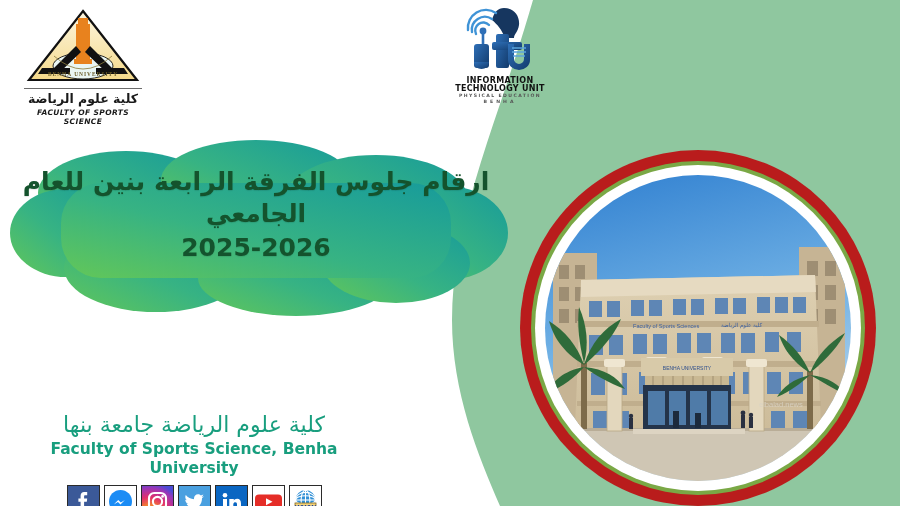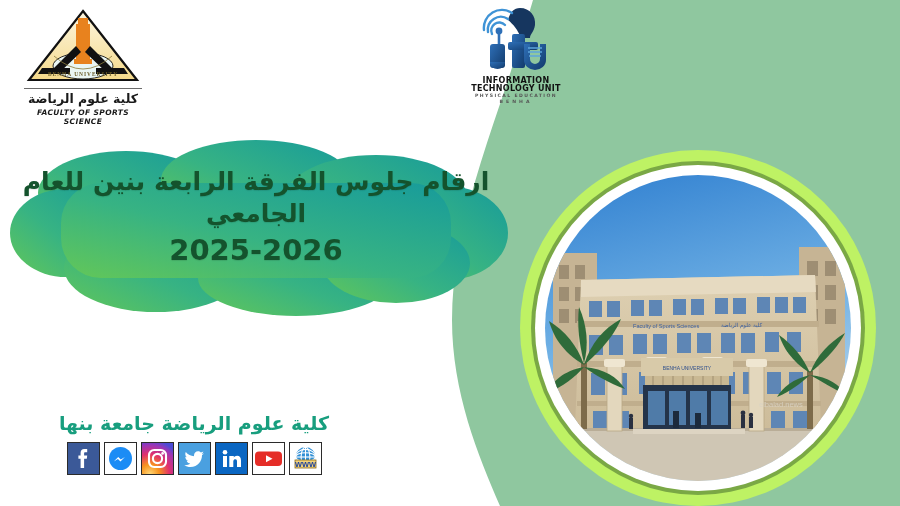--- a/index.html
+++ b/index.html
@@ -40,21 +40,21 @@
     letter-spacing:.5px;line-height:1.15;direction:rtl;
   }
   .uni-logo .en{
     font-size:7.5px;font-weight:bold;color:#1a1a1a;
     letter-spacing:.4px;margin-top:2px;font-style:italic;
   }
 
   
   .it-logo{
     position:absolute;
-    left:464px;top:4px;
+    left:448px;top:4px;
     width:104px;
     z-index:6;
     text-align:center;
   }
   .it-logo svg{display:block;margin:0 auto;}
   .it-logo .l1{
     font-size:8px;font-weight:bold;color:#111;letter-spacing:.3px;
     margin-top:1px;line-height:1;
   }
   .it-logo .l2{
@@ -80,30 +80,30 @@
     width:500px;
     text-align:center;
     direction:rtl;
     color:#14532d;
     font-weight:bold;
     line-height:1.28;
     font-size:25px;
     text-shadow:0 1px 1px rgba(0,0,0,.10);
   }
   .cloud-text .yr{
-    display:block;direction:ltr;font-size:29px;margin-top:2px;
+    display:block;direction:ltr;font-size:25px;margin-top:2px;
   }
 
   
   .circle-photo{
     position:absolute;
     left:520px;top:150px;
     width:356px;height:356px;
     border-radius:50%;
-    background:#bef264;
+    background:#b91c1c;
     z-index:4;
   }
   .ring-green{
     position:absolute;left:11px;top:11px;
     width:334px;height:334px;border-radius:50%;
     background:#7aa845;
   }
   .ring-white{
     position:absolute;left:15px;top:15px;
     width:326px;height:326px;border-radius:50%;
@@ -118,21 +118,21 @@
 
   
   .footer{
     position:absolute;
     left:18px;top:412px;
     width:352px;
     z-index:8;
     text-align:center;
   }
   .footer .f-ar{
-    font-size:19px;font-weight:bold;color:#189e7e;
+    font-size:22px;font-weight:normal;color:#189e7e;
     direction:rtl;line-height:1.2;
   }
   .footer .f-en{
     font-size:15.5px;font-weight:bold;color:#189e7e;
     margin-top:2px;line-height:1.2;
   }
   .social{
     margin-top:7px;
     display:flex;gap:4px;justify-content:center;align-items:center;
   }
@@ -404,20 +404,21 @@
           <circle cx="86" cy="241" r="2.2"></circle>
         </g>
 
         <text x="214" y="232" font-size="7.5" fill="#d9d2c4" opacity="0.85" font-family="'Liberation Sans',sans-serif">elbalad.news</text>
       </svg>
     </div>
   </div>
 
   <div class="footer">
     <div class="f-ar">كلية علوم الرياضة جامعة بنها</div>
+    <div class="f-en">Faculty of Sports Science, Benha University</div>
 
     <div class="social">
 
       <a class="si" href="#">
         <svg width="31" height="31" viewBox="0 0 31 31">
           <rect width="31" height="31" fill="#3b5998"></rect>
           <path d="M19.2,9.2h-2.1c-0.6,0-1,0.5-1,1.2v2h3.1l-0.4,3.4h-2.7v9.3h-3.5v-9.3h-2.2v-3.4h2.2V9.8
                    c0-2.2,1.4-3.9,3.5-3.9h3.1V9.2z" fill="#ffffff"></path>
         </svg>
       </a>

